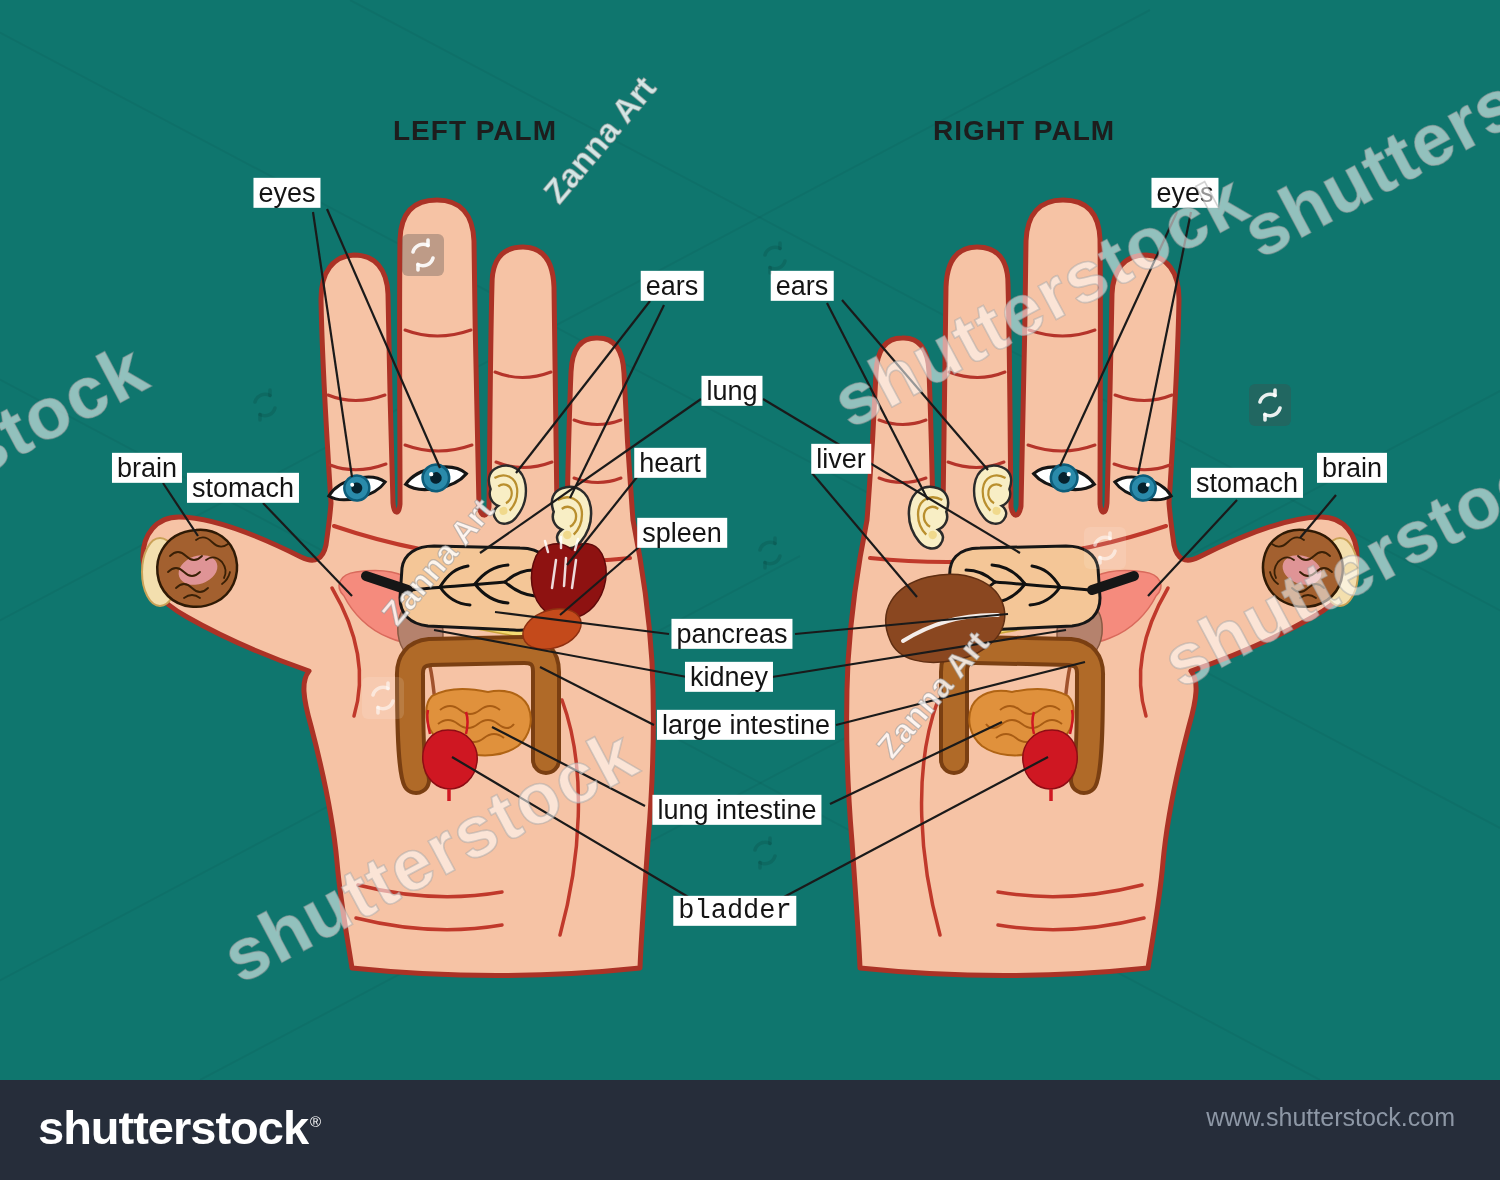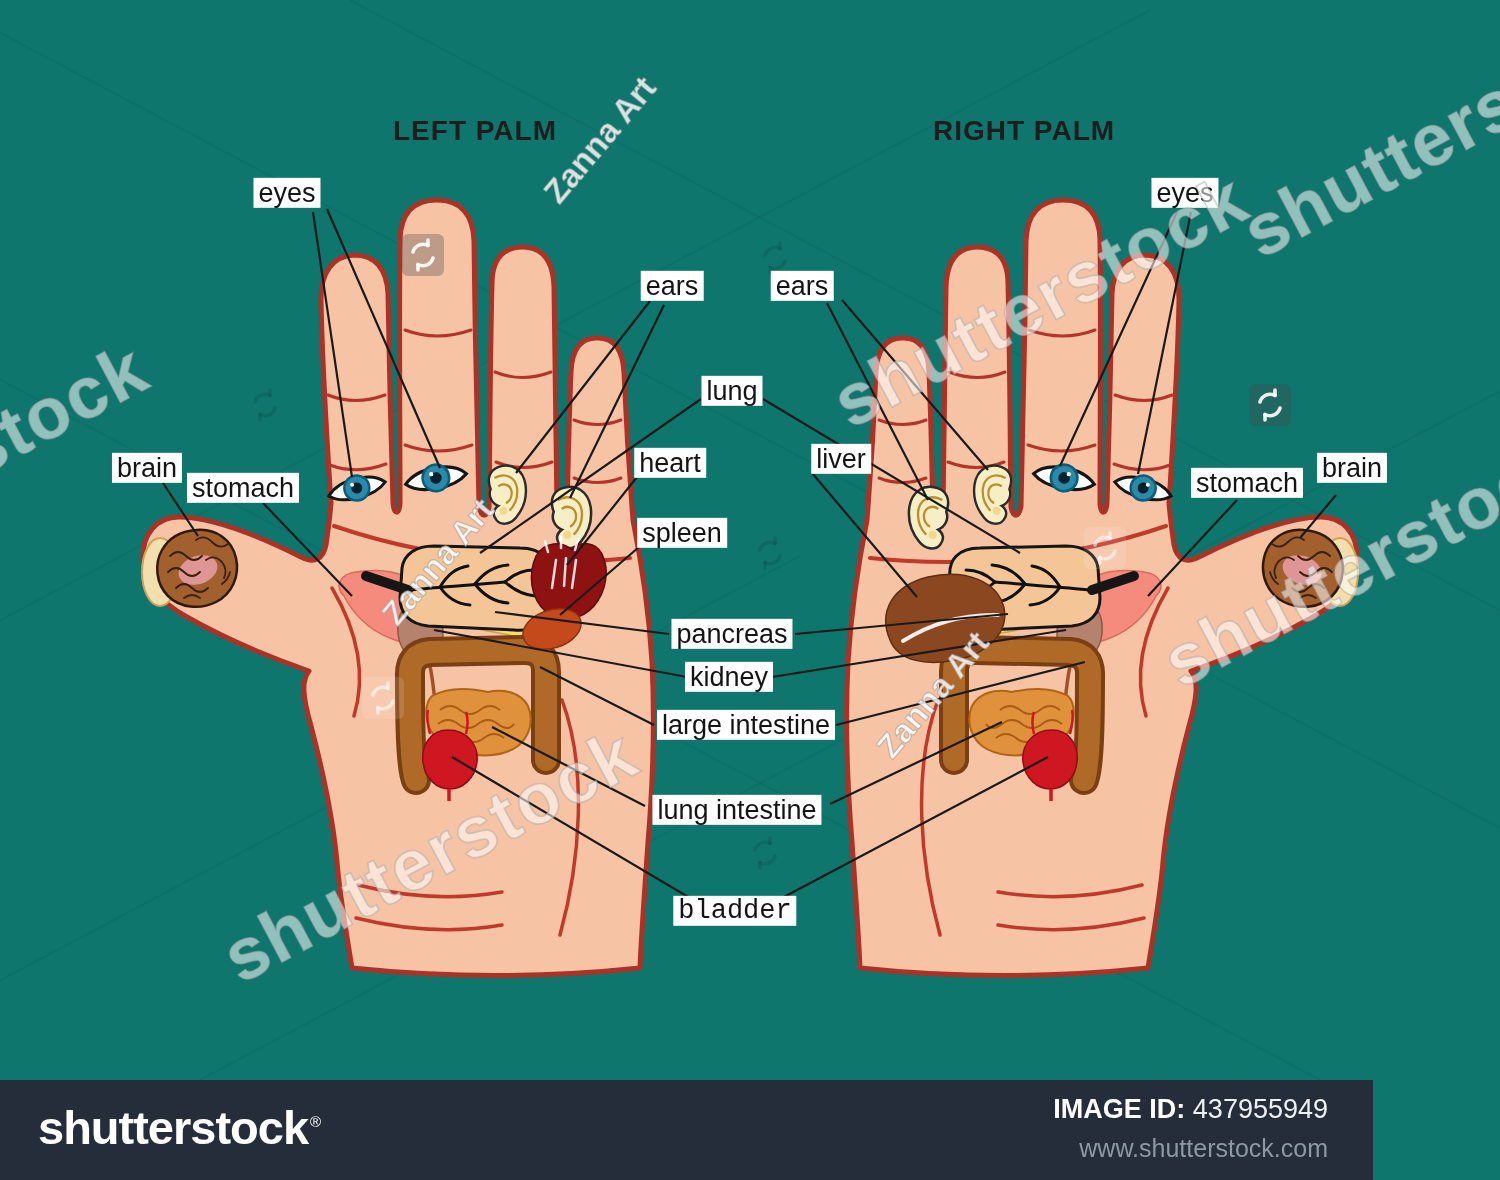--- a/index.html
+++ b/index.html
@@ -13,21 +13,21 @@
   .wm{position:absolute;font-weight:700;font-size:72px;letter-spacing:2px;white-space:nowrap;
       color:rgba(255,255,255,0.55);-webkit-text-stroke:1.6px rgba(168,168,168,0.5);
       transform:translate(-50%,-50%) rotate(-28deg);pointer-events:none;}
   .zn{position:absolute;font-weight:700;font-size:33px;white-space:nowrap;
       color:rgba(255,255,255,0.82);-webkit-text-stroke:1.2px rgba(150,150,150,0.55);
       transform:translate(-50%,-50%) rotate(-50deg);pointer-events:none;}
   .ic{position:absolute;transform:translate(-50%,-50%);pointer-events:none;}
   .ic .bx{fill:rgba(70,70,70,0.32);} .ic.light .bx{fill:rgba(255,255,255,0);}
   .ic .ar{stroke:rgba(255,255,255,0.9);} .ic.light .ar{stroke:rgba(0,0,0,0.10);}
   .ic.skin .bx{fill:rgba(255,255,255,0.12);} .ic.skin .ar{stroke:rgba(255,255,255,0.55);}
-  .footer{position:absolute;left:0;top:1080px;width:1373px;height:100px;background:#262d3a;}
+  .footer{position:absolute;left:0;top:1080px;width:1500px;height:100px;background:#262d3a;}
   .logo{position:absolute;left:38px;top:20px;font-weight:700;font-size:47px;color:#ffffff;
         letter-spacing:-1px;}
   .reg{font-size:15px;vertical-align:super;font-weight:400;margin-left:2px;}
   .meta{position:absolute;right:45px;top:14px;text-align:right;}
   .iid{font-size:27px;color:#eef1f5;} .iid .k{font-weight:700;color:#ffffff;}
   .url{font-size:25px;color:#8d97a5;margin-top:9px;}
 </style>
 </head>
 <body>
 
@@ -335,17 +335,16 @@
             <path d="M 5 -9.5 L 5 -15"></path>
             <path d="M 10 3 A 10.5 10.5 0 0 1 -5 9.5"></path>
             <path d="M -5 9.5 L -5 15"></path>
           </g>
         </svg></div>
     </div>
 
   <div class="footer">
     <div class="logo"><span>shutterstock</span><span class="reg">®</span></div>
     <div class="meta">
-      <div class="iid"><span class="k">IMAGE ID:</span> <span>437955949</span></div>
       <div class="url">www.shutterstock.com</div>
     </div>
   </div>
 </div>
 
 </body></html>

